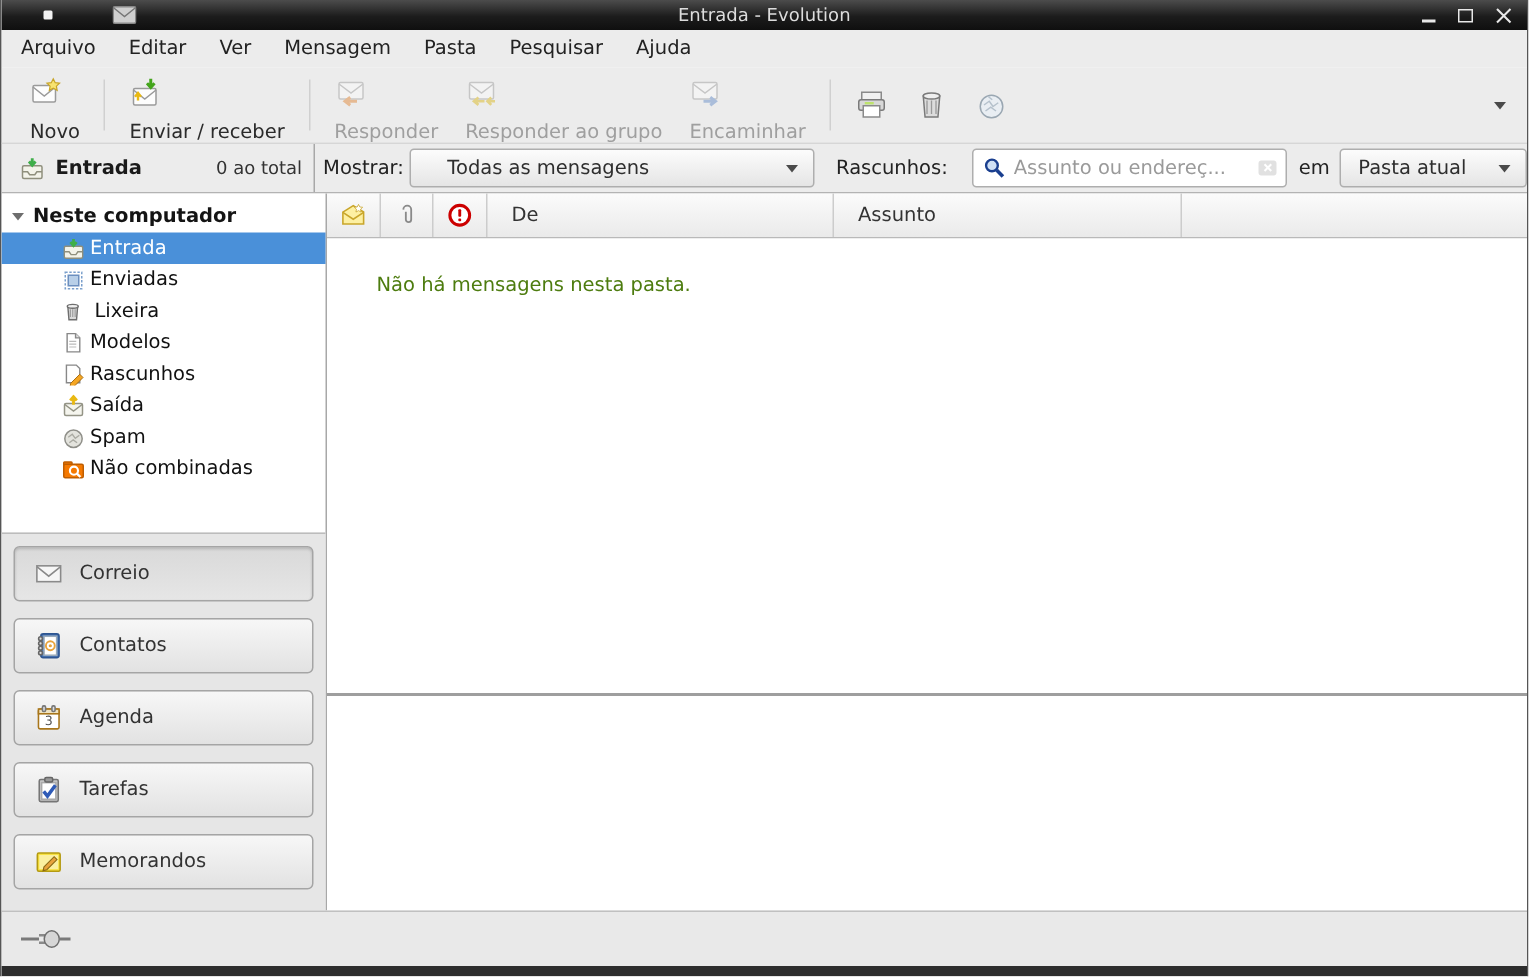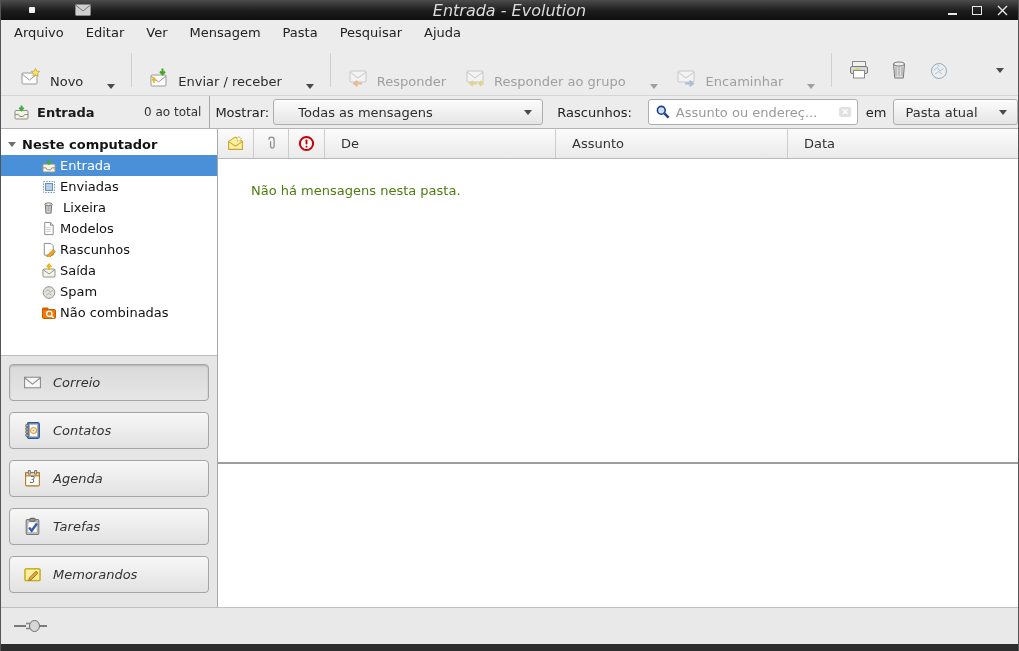--- a/index.html
+++ b/index.html
@@ -5,35 +5,35 @@
   * { margin:0; padding:0; box-sizing:border-box; }
   html,body { width:1019px; height:651px; }
   body { font-family:"DejaVu Sans","Liberation Sans",sans-serif; font-size:13px; color:#2e2e2e; }
   .window { position:relative; width:1019px; height:651px; overflow:hidden; background:#fff; border-left:1px solid #555; border-right:1px solid #555; }
 
   
   .titlebar { position:absolute; top:0; left:0; width:100%; height:20px;
     background:linear-gradient(#4c4c4c,#1c1c1c 55%,#0f0f0f); display:flex; align-items:center; }
   .tb-dot { position:absolute; left:28px; top:7px; width:6px; height:6px; background:#f2f2f2; border-radius:1px; }
   .tb-appicon { position:absolute; left:74px; top:4px; display:flex; }
-  .tb-title { position:absolute; left:0; right:0; text-align:center; color:#dcdcdc; font-size:16px;font-style:italic; }
+  .tb-title { position:absolute; left:0; right:0; text-align:center; color:#dcdcdc; font-size:12px; }
   .tb-controls { position:absolute; right:10px; top:0; height:20px; display:flex; align-items:center; gap:15px; }
   .win-min { width:9px; height:2px; background:#e8e8e8; margin-top:8px; }
   .win-max { width:10px; height:9px; border:1.5px solid #e8e8e8; }
   .win-close { display:flex; }
 
   
   .menubar { position:absolute; top:20px; left:0; width:100%; height:25px; background:#ececec;
     display:flex; align-items:center; padding-left:2px; }
   .menu-item { padding:4px 11px; color:#222; }
 
   
   .toolbar { position:absolute; top:45px; left:0; width:100%; height:50px; background:#ececec;
     display:flex; align-items:center; padding-left:10px; }
-  .tb-btn { display:flex; align-items:flex-end; gap:8px; height:38px; padding:0 9px; border-radius:3px; color:#2b2b2b; }
+  .tb-btn { display:flex; align-items:flex-start; gap:8px; height:38px; padding:0 9px; border-radius:3px; color:#2b2b2b;flex-direction:column; }
   .tb-btn .caret { margin-left:16px; }
   .caret { width:0; height:0; border-left:4px solid transparent; border-right:4px solid transparent; border-top:5px solid #4a4a4a; }
   .disabled { color:#9f9f9f; }
   .disabled svg { opacity:.45; }
   .disabled .caret { border-top-color:#9f9f9f; }
   .tb-sep { width:1px; height:34px; background:#d0d0d0; margin:0 7px; }
   .tb-iconbtn { width:40px; height:38px; display:flex; align-items:center; justify-content:center; border-radius:3px; }
   .tb-overflow { margin-left:auto; margin-right:14px; }
 
   
@@ -64,21 +64,21 @@
   .tree { height:226px; padding-top:5px; }
   .tree-group { display:flex; align-items:center; height:21px; padding-left:7px; gap:6px; font-weight:bold; color:#141414; }
   .expander { width:0; height:0; border-left:4px solid transparent; border-right:4px solid transparent; border-top:5px solid #6e6e6e; }
   .tree-item { display:flex; align-items:center; height:21px; padding-left:39px; gap:3px; color:#111; }
   .tree-item.selected { background:#4a90d9; color:#fff; }
   .tree-item .ticon { display:flex; width:17px; justify-content:center; }
 
   .switcher { flex:1; background:#e6e6e6; border-top:1px solid #bcbcbc; padding:8px 8px 0 8px;
     display:flex; flex-direction:column; gap:11px; }
   .switch-btn { height:37px; border:1px solid #a5a5a5; border-radius:4px;
-    background:linear-gradient(#f7f7f7,#e2e2e2); display:flex; align-items:center; gap:11px; padding:0 13px; color:#333;font-style:italic; }
+    background:linear-gradient(#f7f7f7,#e2e2e2); display:flex; align-items:center; gap:11px; padding:0 13px; color:#333; }
   .switch-btn.active { background:linear-gradient(#d9d9d9,#e6e6e6); box-shadow:inset 0 1px 2px rgba(0,0,0,.18); }
 
   .content { flex:1; display:flex; flex-direction:column; min-width:0; }
   .list-header { height:30px; display:flex; background:linear-gradient(#fbfbfb,#eaeaea); border-bottom:1px solid #b9b9b9; }
   .col { border-right:1px solid #ccc; display:flex; align-items:center; color:#333; }
   .col-icon { width:36px; justify-content:center; }
   .col-from { width:231px; padding-left:16px; }
   .col-subject { width:232px; padding-left:16px; }
   .col-date { flex:1; padding-left:16px; border-right:none; }
   .list-body { height:303px; background:#fff; position:relative; }
@@ -464,23 +464,20 @@
               <rect x="7.1" y="10" width="1.8" height="1.8" rx=".6" fill="#cc0000"></rect>
             </svg>
           </span>
         </div>
         <div class="col col-from">
           <span>De</span>
         </div>
         <div class="col col-subject">
           <span>Assunto</span>
         </div>
-        <div class="col col-date">
-          <span>Data</span>
-        </div>
       </div>
 
       <div class="list-body">
         <span class="empty-text">Não há mensagens nesta pasta.</span>
       </div>
 
       <div class="splitter"></div>
       <div class="preview"></div>
     </div>
   </div>

